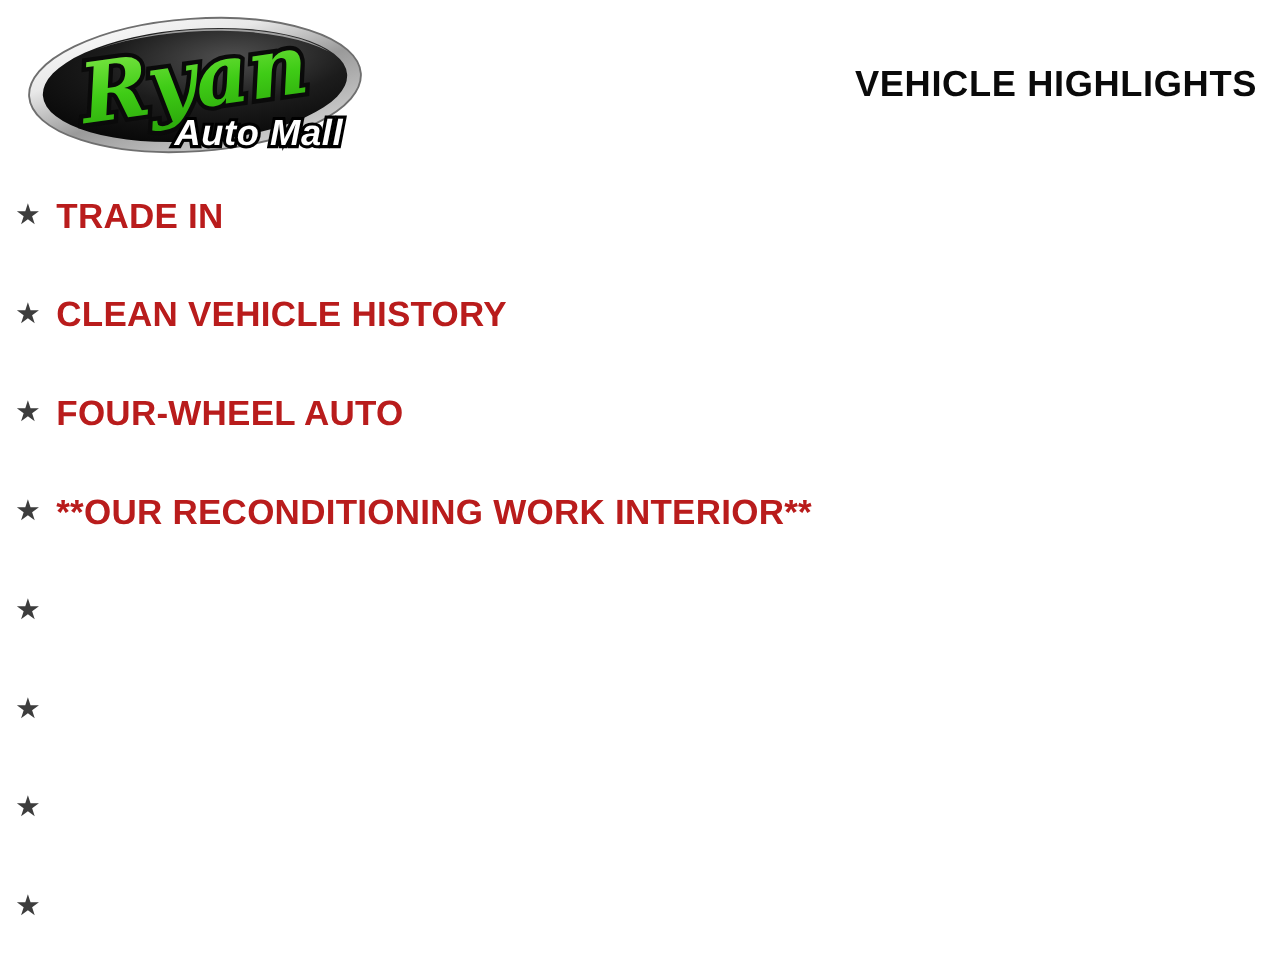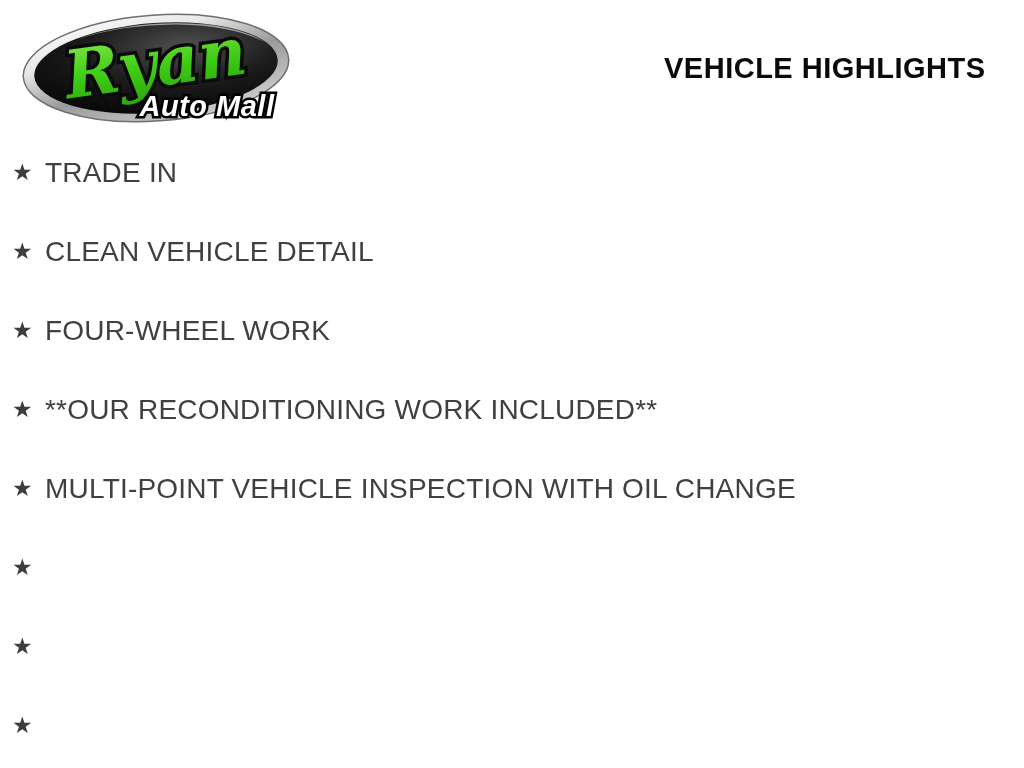--- a/index.html
+++ b/index.html
@@ -13,42 +13,42 @@
   .page {
     position: absolute; left: 0; top: 0;
     width: 1024px; height: 768px;
     background: #ffffff;
   }
   .logo {
     position: absolute; left: 10px; top: 4px;
     width: 292px; height: 126px;
   }
   .page-title {
-    position: absolute; left: 664px; top: 52px;
+    position: absolute; left: 684px; top: 52px;
     font-size: 29px; font-weight: bold;
     color: #0a0a0a; letter-spacing: 0.5px;
     white-space: nowrap;
   }
   .highlight-list {
     position: absolute; left: 12px; top: 133px; right: 0;
   }
   .item {
     height: 79px;
     display: flex; align-items: center;
     white-space: nowrap;
   }
   .star {
     width: 33px; flex: 0 0 33px;
     font-family: "DejaVu Sans", sans-serif;
     font-size: 23px; color: #3d3d3d;
     line-height: 1;
   }
   .label {
-    font-size: 28px; font-weight: normal;
-    color: #404040; letter-spacing: 0.2px; text-align: center;
+    font-size: 28px; font-weight: bold;
+    color: #b91c1c; letter-spacing: 0.2px; text-align: center;
   }
 </style>
 </head>
 <body>
 
 <div class="page">
 
   <svg class="logo" viewBox="0 0 292 126" aria-hidden="false">
     <defs>
       <linearGradient id="chrome" x1="0" y1="0" x2="0.6" y2="1">
@@ -79,33 +79,32 @@
 
   <div class="page-title">VEHICLE HIGHLIGHTS</div>
 
   <div class="highlight-list">
     <div class="item">
       <span class="star">★</span>
       <span class="label">TRADE IN</span>
     </div>
     <div class="item">
       <span class="star">★</span>
-      <span class="label">CLEAN VEHICLE DETAIL</span>
+      <span class="label">CLEAN VEHICLE HISTORY</span>
     </div>
     <div class="item">
       <span class="star">★</span>
-      <span class="label">FOUR-WHEEL WORK</span>
+      <span class="label">FOUR-WHEEL AUTO</span>
     </div>
     <div class="item">
       <span class="star">★</span>
-      <span class="label">**OUR RECONDITIONING WORK INCLUDED**</span>
+      <span class="label">**OUR RECONDITIONING WORK INTERIOR**</span>
     </div>
     <div class="item">
       <span class="star">★</span>
-      <span class="label">MULTI-POINT VEHICLE INSPECTION WITH OIL CHANGE</span>
     </div>
     <div class="item">
       <span class="star">★</span>
     </div>
     <div class="item">
       <span class="star">★</span>
     </div>
     <div class="item">
       <span class="star">★</span>
     </div>

